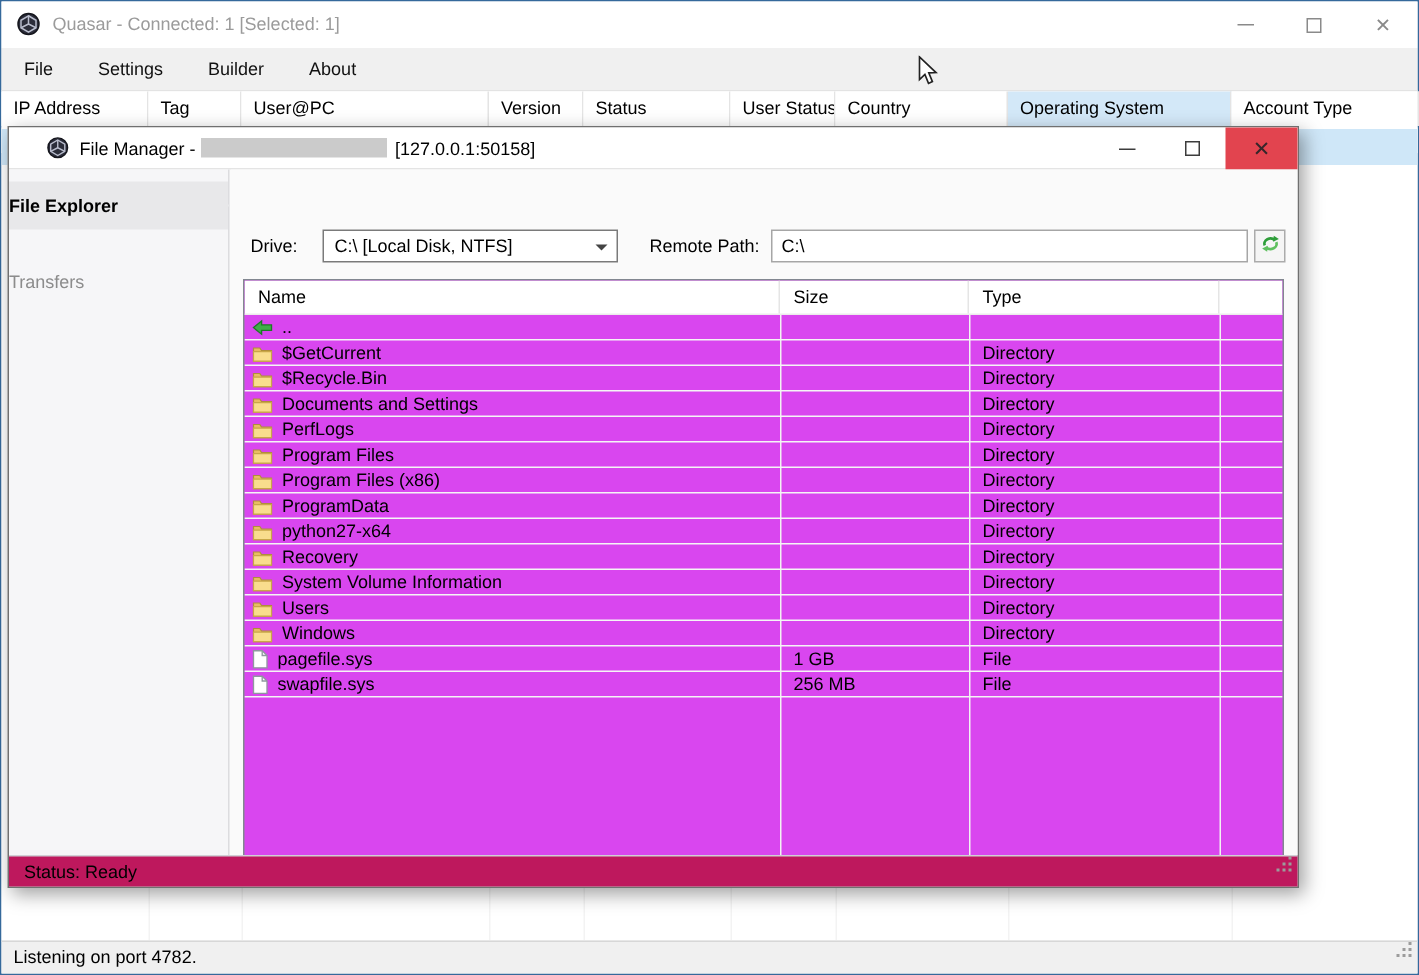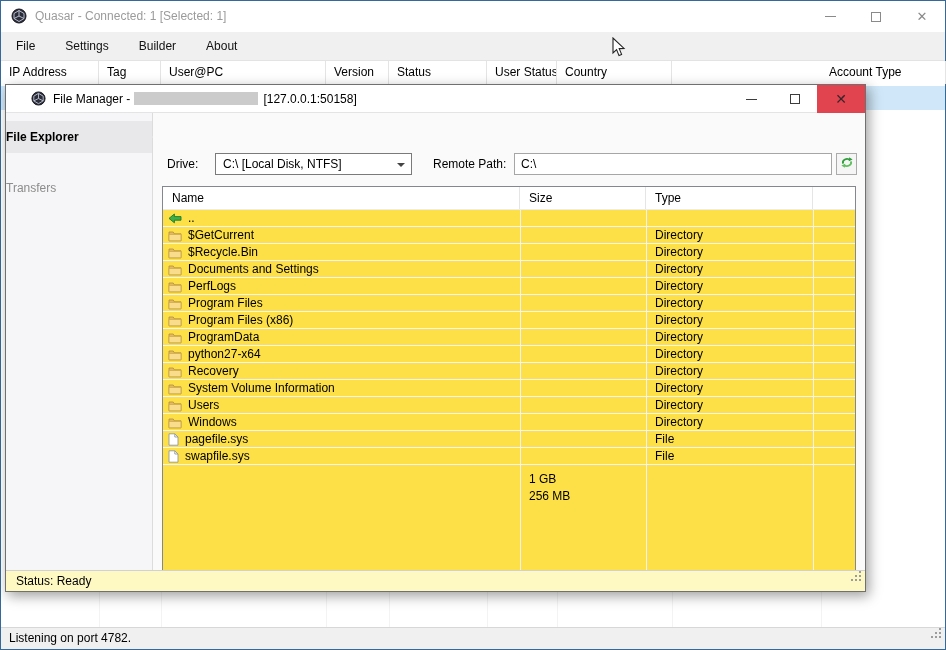--- a/index.html
+++ b/index.html
@@ -70,32 +70,32 @@
   }
   .dd-arrow { position:absolute; right:6px; top:9px; width:0; height:0; border:4px solid transparent; border-top-color:#444; }
   .rpath-input {
     position:absolute; left:360px; top:40px; width:318px; height:22px; background:#fff;
     border:1px solid #a6a6a6; font-family:"Liberation Sans",sans-serif; font-size:12px; padding:0 6px; color:#000;
   }
   .refresh-btn {
     position:absolute; left:682px; top:40px; width:21px; height:22px; background:#f5f5f5;
     border:1px solid #ababab; display:flex; align-items:center; justify-content:center;
   }
-  .fm-list { position:absolute; left:8px; top:73px; width:694px; height:404px; background:#fde047; border:1px solid #828790; overflow:hidden; }
+  .fm-list { position:absolute; left:8px; top:73px; width:694px; height:404px; background:#d946ef; border:1px solid #828790; overflow:hidden; }
   .fl-header { position:absolute; left:0; right:0; top:0; height:23px; background:#fff; border-bottom:1px solid #ececec; }
   .fl-hcol { position:absolute; top:0; height:22px; line-height:22px; padding-left:9px; border-right:1px solid #e5e5e5; }
   .fl-rows { position:absolute; left:0; right:0; top:23px; bottom:0; }
   .fl-vline { position:absolute; top:0; bottom:0; width:1px; background:#f2f2f2; }
   .fl-row { position:relative; height:17px; line-height:17px; border-bottom:1px solid #f5f5f5; white-space:nowrap; }
   .fl-cell-name { position:absolute; left:0; width:356px; height:17px; display:flex; align-items:center; }
   .fl-cell-name .ficon { margin:0 6px 0 5px; display:flex; flex:none; }
-  .fl-cell-size { position:absolute; left:357px; width:125px; padding-left:9px;margin-top:40px; }
+  .fl-cell-size { position:absolute; left:357px; width:125px; padding-left:9px; }
   .fl-cell-type { position:absolute; left:483px; width:166px; padding-left:9px; }
   .fm-statusbar {
-    position:absolute; left:0; right:0; bottom:0; height:21px; background:#fef9c3;
+    position:absolute; left:0; right:0; bottom:0; height:21px; background:#be185d;
     border-top:1px solid #d0d0d5; line-height:20px; padding-left:10px;
   }
   
   #cursor { position:absolute; left:612px; top:37px; z-index:100; }
 </style>
 </head>
 <body>
 
 <div id="main-window">
   <div class="mw-titlebar">
@@ -126,20 +126,21 @@
       <div class="menu-item">About</div>
     </div>
   <div class="mw-header" id="mw-header">
       <div class="mw-col" style="left: 0px; width: 98px;">IP Address</div>
       <div class="mw-col" style="left: 98px; width: 62px;">Tag</div>
       <div class="mw-col" style="left: 160px; width: 165px;">User@PC</div>
       <div class="mw-col" style="left: 325px; width: 63px;">Version</div>
       <div class="mw-col" style="left: 388px; width: 98px;">Status</div>
       <div class="mw-col" style="left: 486px; width: 70px;">User Status</div>
       <div class="mw-col" style="left: 556px; width: 115px;">Country</div>
+      <div class="mw-col hl" style="left: 671px; width: 149px;">Operating System</div>
       <div class="mw-col" style="left: 820px; width: 125px;">Account Type</div>
     </div>
   <div class="mw-list" id="mw-list">
     <div class="sel-row"></div>
   <div class="mw-vline" style="left: 98px;"></div>
       <div class="mw-vline" style="left: 160px;"></div>
       <div class="mw-vline" style="left: 325px;"></div>
       <div class="mw-vline" style="left: 388px;"></div>
       <div class="mw-vline" style="left: 486px;"></div>
       <div class="mw-vline" style="left: 556px;"></div>

